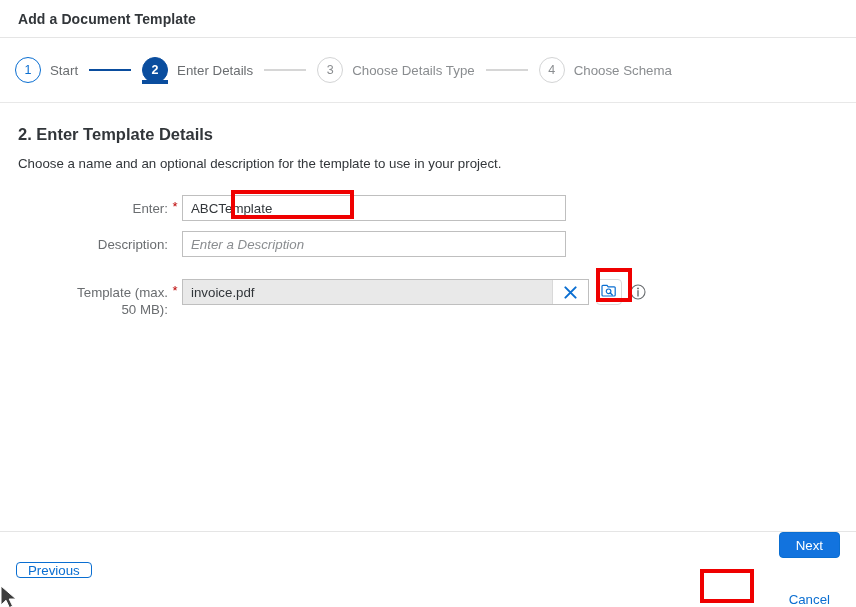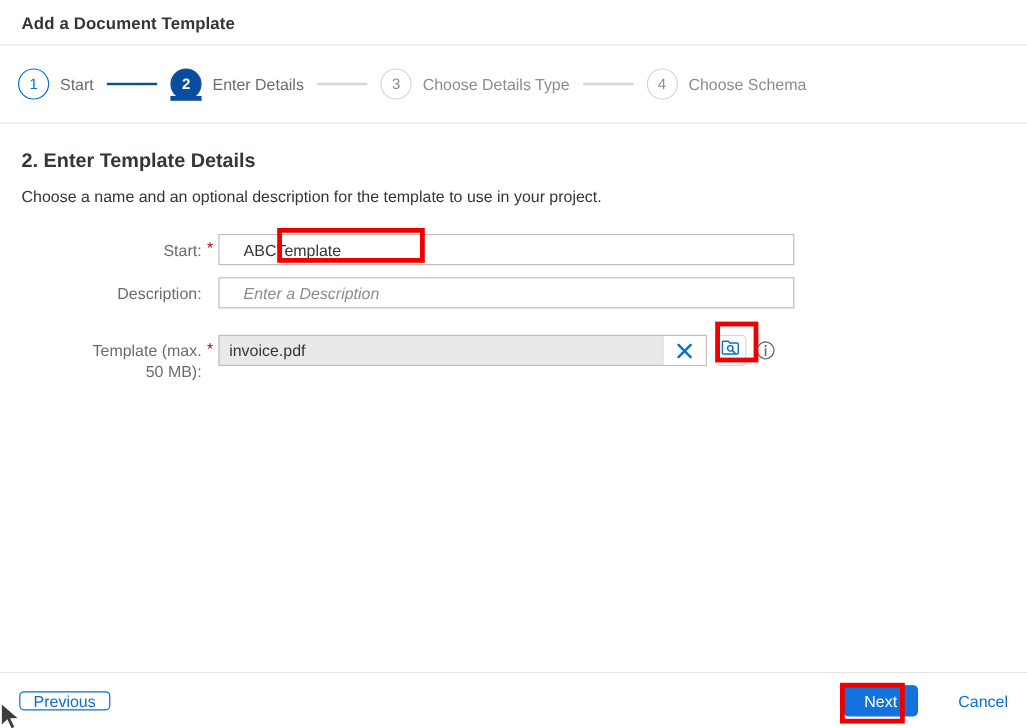--- a/index.html
+++ b/index.html
@@ -146,27 +146,27 @@
     flex: 0 0 14px;
     width: 14px;
     text-align: center;
     color: #bb0000;
     font-size: 13px;
     padding-top: 4px;
   }
   .field-wrap { position: relative; display: flex; align-items: center; }
 
   .text-input {
-    width: 480px;
+    width: 384px;
     height: 26px;
     border: 1px solid #bfbfbf;
     background: #ffffff;
     font-size: 13.3px;
     color: #32363a;
-    padding: 0 20px;
+    padding: 0 8px;
     font-family: "Liberation Sans", sans-serif;
     outline: none;
   }
   .text-input::placeholder { color: #8a8d90; font-style: italic; }
 
   
   .file-field {
     width: 407px;
     height: 26px;
     border: 1px solid #bfbfbf;
@@ -236,20 +236,21 @@
     border-radius: 4px;
     background: #ffffff;
     color: #0a6ed1;
   }
   .footer-right {
     margin-left: auto;
     display: flex;
     align-items: center;
     gap: 34px;
     position: relative;
+    flex-direction: column;
   }
   .btn-next {
     height: 26px;
     padding: 0 16px;
     border: 1px solid #0a6ed1;
     border-radius: 4px;
     background: #1273de;
     color: #ffffff;
   }
   .btn-cancel {
@@ -317,21 +318,21 @@
       <div class="step-label">Choose Schema</div>
     </div>
   </div>
 
   <div class="dlg-body">
 
     <div class="section-title">2. Enter Template Details</div>
     <div class="section-sub">Choose a name and an optional description for the template to use in your project.</div>
 
     <div class="form-row">
-      <div class="form-label">Start:</div>
+      <div class="form-label">Enter:</div>
       <div class="req-star">*</div>
       <div class="field-wrap">
         <input class="text-input" type="text" value="ABCTemplate" style="">
       </div>
     </div>
 
     <div class="form-row">
       <div class="form-label">Description:</div>
       <div class="req-star"></div>
       <div class="field-wrap">

